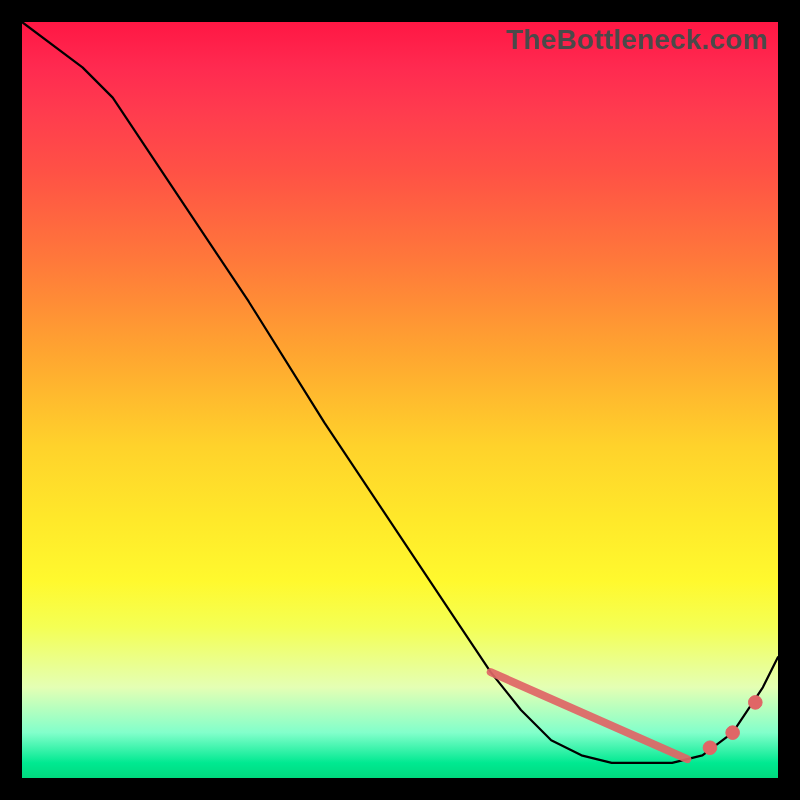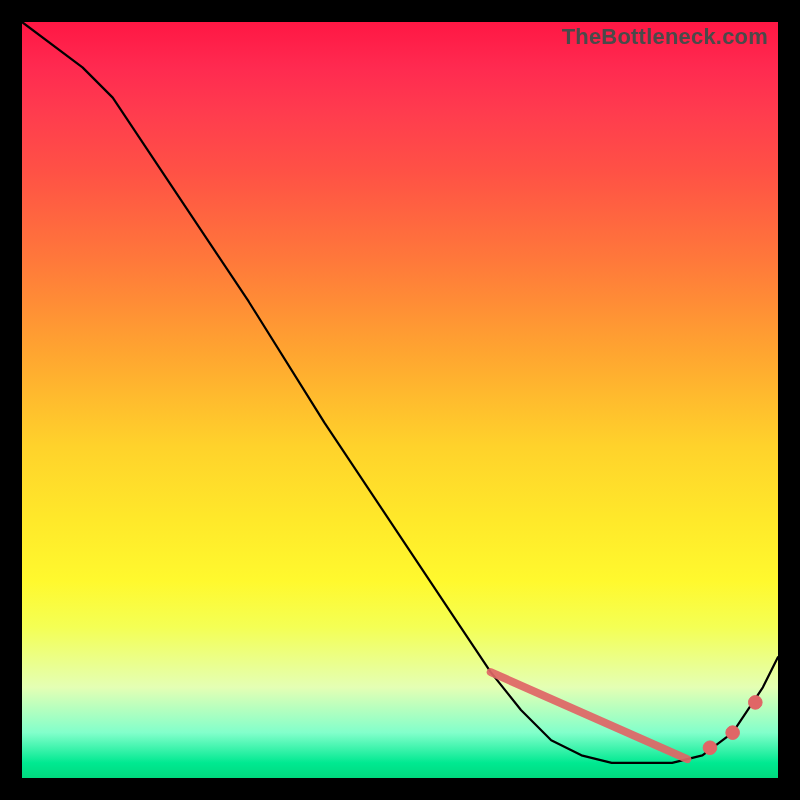--- a/index.html
+++ b/index.html
@@ -38,21 +38,21 @@
       #82ffcb 94%,
       #00e991 98%,
       #00d97e 100%
     );
   }
   .watermark {
     position: absolute;
     top: 2px;
     right: 10px;
     color: #4a4a4a;
-    font-size: 22px;
+    font-size: 28px;
     font-weight: 600;
     letter-spacing: 0.2px;
     user-select: none;
   }
   svg.overlay {
     position: absolute;
     left: 0;
     top: 0;
     width: 756px;
     height: 756px;

